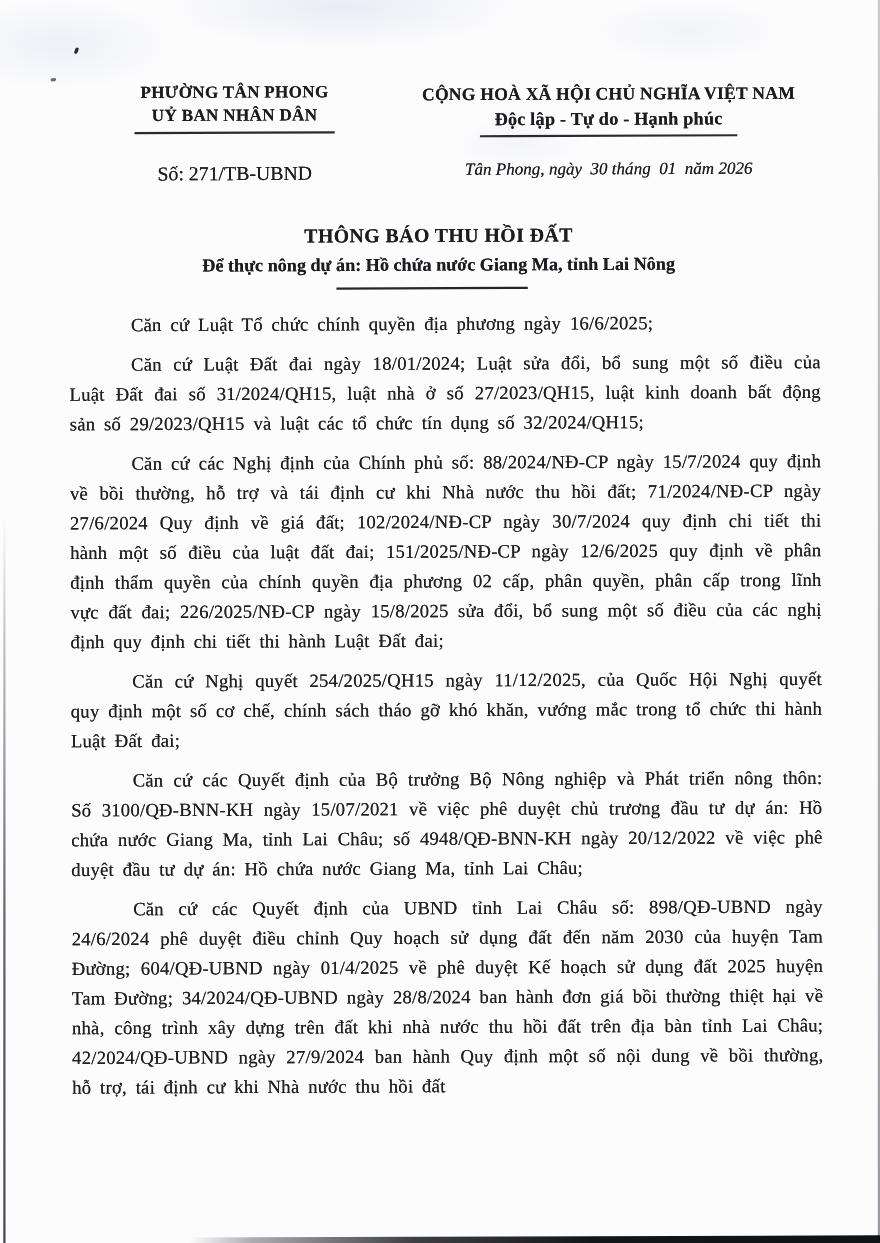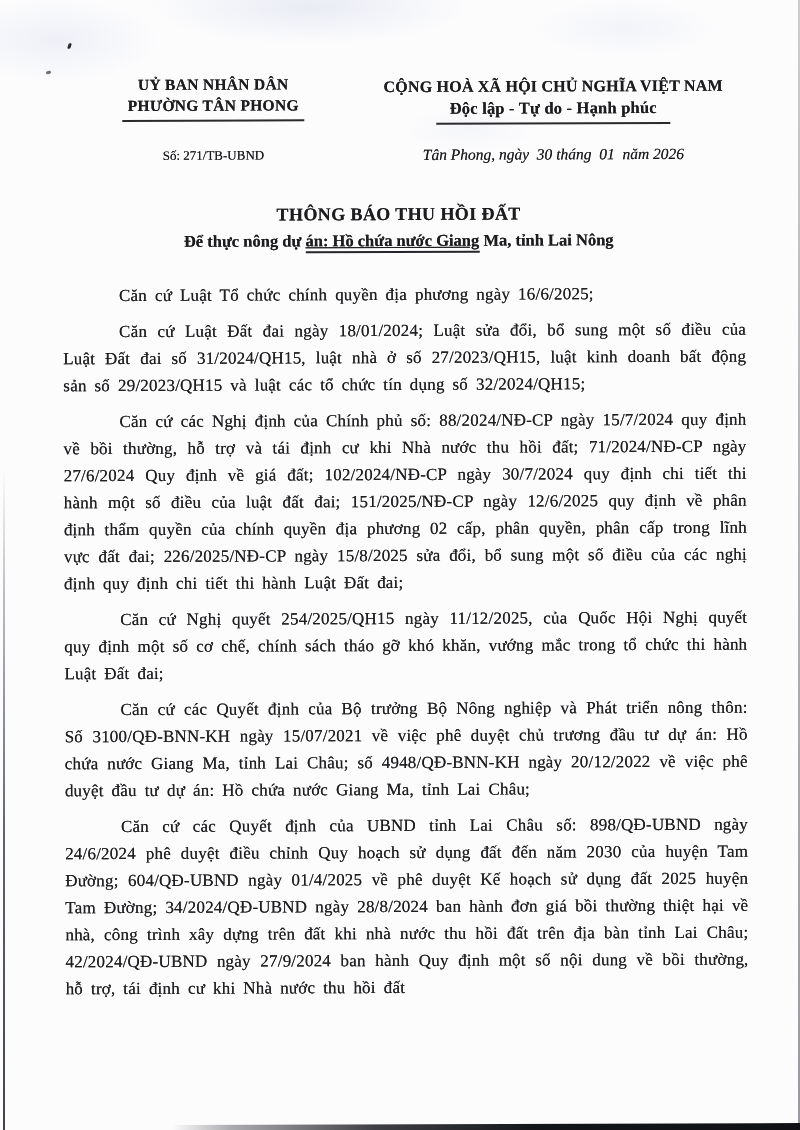--- a/index.html
+++ b/index.html
@@ -42,35 +42,35 @@
     position:absolute; top:76px; left:338px; width:434px;
     text-align:center; font-weight:bold; letter-spacing:0.2px;
   }
   .national .l1{font-size:16px; line-height:21px;}
   .national .l2{font-size:16.5px; line-height:23px;}
   .national-underline{
     width:234px; margin:3px auto 0; border-top:2px solid #2b2b2e; height:0;
   }
   .doc-number{
     position:absolute; top:147px; left:88px; width:254px;
-    text-align:center; font-size:13px;
+    text-align:center; font-size:18px;
   }
   .date-line{
     position:absolute; top:146px; left:338px; width:434px;
     text-align:center; font-style:italic; font-size:15.5px;
     white-space:pre;
   }
   
   .title-block{
     position:absolute; top:202px; left:0; width:100%;
     text-align:center; font-weight:bold;
   }
   .title-main{font-size:18px; letter-spacing:0.4px; line-height:24px;}
   .title-sub{font-size:16.5px; line-height:25px; margin-top:2px;}
-  .title-sub .u{border-bottom:2px solid #26262a; padding-bottom:1px;text-decoration:underline;}
+  .title-sub .u{border-bottom:2px solid #26262a; padding-bottom:11px;}
   
   .body-text{
     position:absolute; top:281px; left:64px; width:683px;
     font-size:17px; line-height:27px;
     text-align:justify;
     word-spacing:3.5px; letter-spacing:0.2px;
     color:#202023;
   }
   .body-text p{
     margin:0 0 9px 0;
@@ -107,22 +107,22 @@
   }
 </style>
 </head>
 <body>
 
 <div class="page">
 
   <div class="sheet">
 
     <div class="issuer">
+      <div>PHƯỜNG TÂN PHONG</div>
       <div>UỶ BAN NHÂN DÂN</div>
-      <div>PHƯỜNG TÂN PHONG</div>
       <div class="issuer-underline"></div>
     </div>
 
     <div class="national">
       <div class="l1">CỘNG HOÀ XÃ HỘI CHỦ NGHĨA VIỆT NAM</div>
       <div class="l2">Độc lập - Tự do - Hạnh phúc</div>
       <div class="national-underline"></div>
     </div>
 
     <div class="doc-number">Số: 271/TB-UBND</div>

